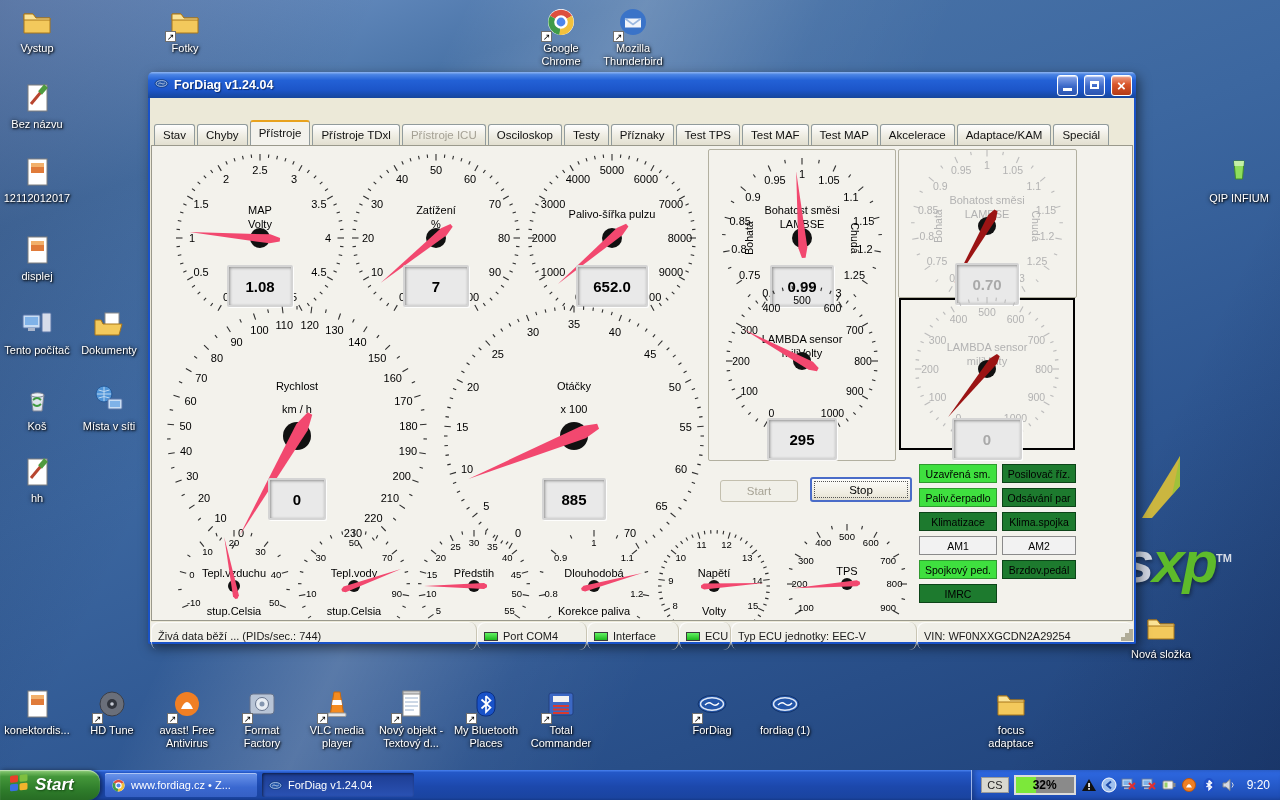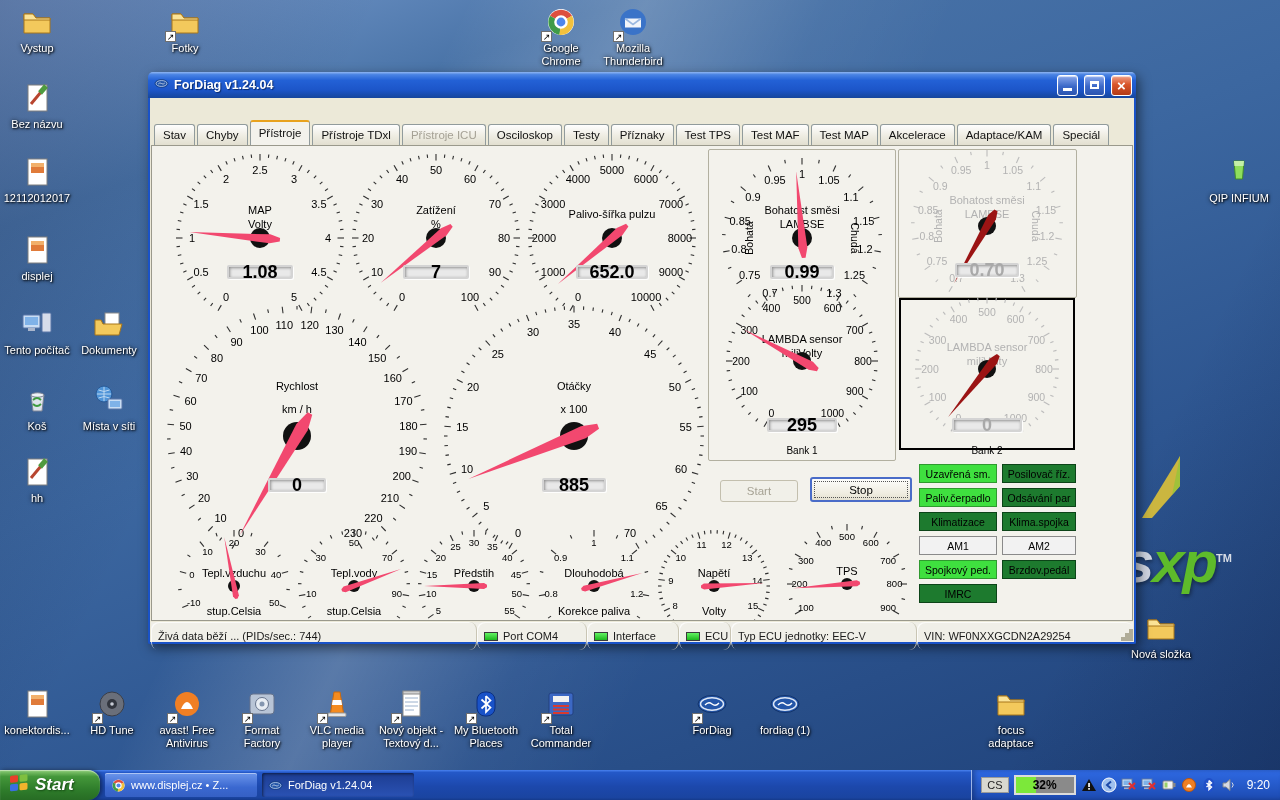--- a/index.html
+++ b/index.html
@@ -55,24 +55,24 @@
     position:relative;z-index:3;}
   .tab.disabled{color:#a5a195;}
   .page{position:absolute;left:1px;top:73px;width:982px;height:476px;background:#f3f2ec;
     border:1px solid #9a998c;overflow:hidden;}
   
   .gauge{position:absolute;}
   .gauge line{stroke:#2e2e2e;stroke-width:1.1;}
   .gauge text{fill:#000;text-anchor:middle;font-family:"Liberation Sans",sans-serif;}
   .gauge.dis line{stroke:#bcbcbc;}
   .gauge.dis text{fill:#b2b2b2;}
-  .gbox{position:absolute;height:14px;background:#e9e9e9;border:2px solid #d4d4d4;border-radius:2px;
+  .gbox{position:absolute;height:42px;background:#e9e9e9;border:2px solid #d4d4d4;border-radius:2px;
     box-shadow:inset 1px 1px 3px rgba(0,0,0,.38),1px 1px 0 rgba(255,255,255,.9);
     display:flex;align-items:center;justify-content:center;
-    font-weight:bold;font-size:18px;color:#000;}
+    font-weight:bold;font-size:15px;color:#000;}
   .gbox.dis{color:#a9a9a9;}
   .panel{position:absolute;border:1px solid #b2b0a0;border-radius:2px;}
   .panel.black{border:2px solid #000;border-radius:0;}
   .bank-label{position:absolute;width:90px;text-align:center;font-size:10px;color:#000;}
   
   .btn{position:absolute;display:flex;align-items:center;justify-content:center;
     font-size:11.5px;border-radius:3px;}
   .btn-start{left:568px;top:334px;width:78px;height:22px;background:#f1f0e9;
     border:1px solid #c3bfae;color:#a6a294;}
   .btn-stop{left:658px;top:331px;width:102px;height:25px;color:#000;
@@ -1253,21 +1253,21 @@
     </div>
     <span id="task-buttons" style="display:flex;align-items:center;">
         <div class="task">
           <svg width="15" height="15" viewBox="0 0 32 32">
             <circle cx="16" cy="16" r="13" fill="#fff"></circle>
             <path d="M16 16 L5 9.7 A13 13 0 0 1 27 9.7 Z" fill="#dd4f3e"></path>
             <path d="M16 16 L5 9.7 A13 13 0 0 0 14.5 28.9 Z" fill="#3f9b49"></path>
             <path d="M16 16 L14.5 28.9 A13 13 0 0 0 27 9.7 Z" fill="#f2c13d"></path>
             <circle cx="16" cy="16" r="5.6" fill="#4f86ec" stroke="#fff" stroke-width="2.4"></circle>
           </svg>
-          <span>www.displej.cz • Z...</span>
+          <span>www.fordiag.cz • Z...</span>
         </div>
         <div class="task active">
           <svg width="15" height="15" viewBox="0 0 32 32">
             <ellipse cx="16" cy="16" rx="14" ry="8.5" fill="#2456a8" stroke="#12336b"></ellipse>
             <ellipse cx="16" cy="16" rx="11.5" ry="6.3" fill="none" stroke="#dfe8f6" stroke-width="1.4"></ellipse>
             <path d="M9 17 q3.5 -4 7 -1 t7 -1" stroke="#fff" fill="none" stroke-width="1.3"></path>
           </svg>
           <span>ForDiag v1.24.04</span>
         </div>
       </span>

